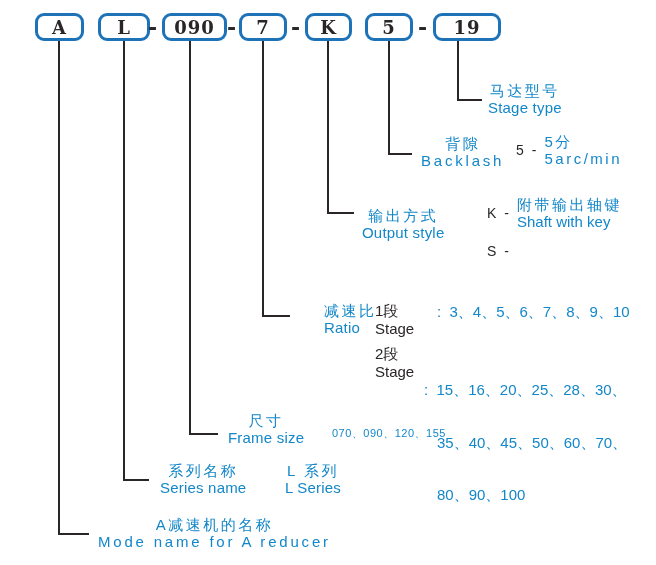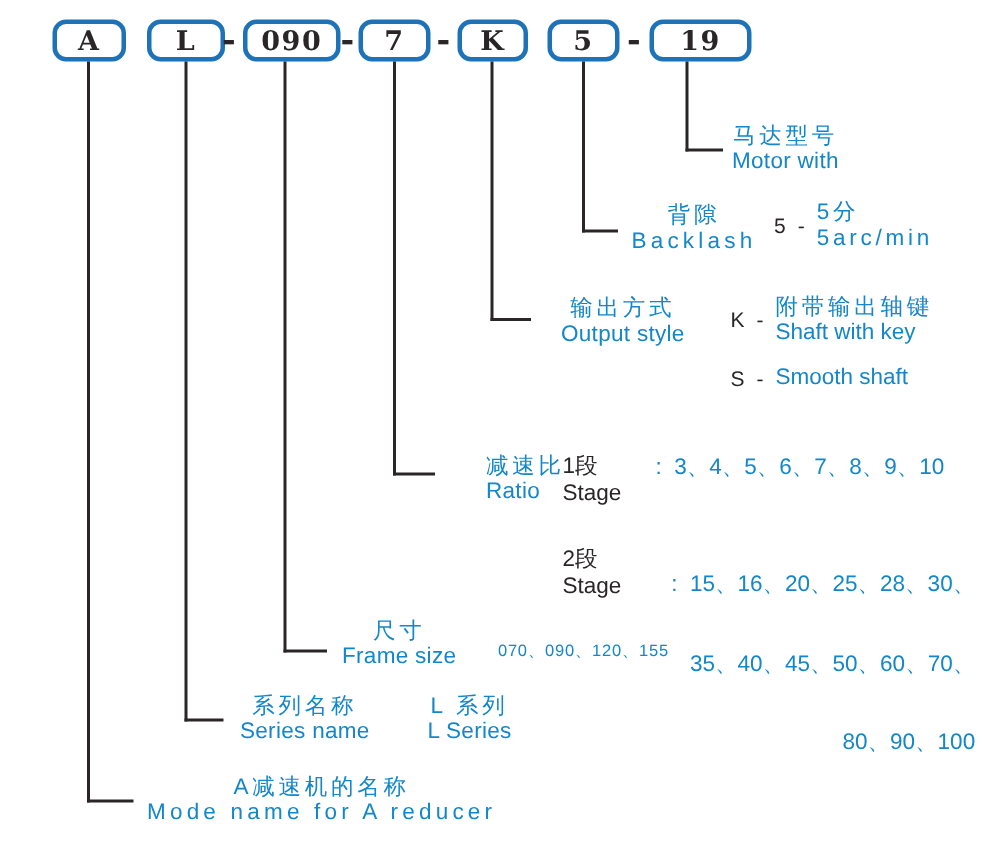--- a/index.html
+++ b/index.html
@@ -114,70 +114,69 @@
   <div class="connector" style="left:58px;  top:41px; width:29px; height:492px;"></div>
   <div class="connector" style="left:123px; top:41px; width:24px; height:438px;"></div>
   <div class="connector" style="left:189px; top:41px; width:27px; height:392px;"></div>
   <div class="connector" style="left:262px; top:41px; width:26px; height:274px;"></div>
   <div class="connector" style="left:327px; top:41px; width:25px; height:171px;"></div>
   <div class="connector" style="left:388px; top:41px; width:22px; height:112px;"></div>
   <div class="connector" style="left:457px; top:41px; width:23px; height:58px;"></div>
 
   <div class="label" style="left:488px; top:82px;">
     <div class="zh">马达型号</div>
-    <div class="en">Motor with</div>
+    <div class="en">Stage type</div>
   </div>
 
   <div class="label" style="left:421px; top:135px;">
     <div class="zh">背隙</div>
     <div class="en spaced">Backlash</div>
   </div>
   <div class="opt" style="left:516px; top:133px;">
     <span class="code">5</span>
     <span class="code">-</span>
     <div class="otext">
       <div class="zh">5分</div>
       <div class="en spaced">5arc/min</div>
     </div>
   </div>
 
-  <div class="label" style="left:362px; top:197px;margin-left:12px;">
+  <div class="label" style="left:362px; top:207px;">
     <div class="zh">输出方式</div>
     <div class="en">Output style</div>
   </div>
   <div class="opt" style="left:487px; top:196px;">
     <span class="code">K</span>
     <span class="code">-</span>
     <div class="otext">
       <div class="zh">附带输出轴键</div>
       <div class="en">Shaft with key</div>
     </div>
   </div>
   <div class="opt" style="left:487px; top:243px;">
     <span class="code">S</span>
     <span class="code">-</span>
     <div class="otext">
-      <div class="en">Smooth shaft</div>
     </div>
   </div>
 
   <div class="label" style="left:300px; top:302px;margin-left:24px;">
     <div class="zh">减速比</div>
     <div class="en">Ratio</div>
   </div>
   <div class="stage-label" style="left:375px; top:302px;">
     <div>1段</div>
     <div>Stage</div>
   </div>
   <div class="stage-values" style="left:437px; top:303px;">:  3、4、5、6、7、8、9、10</div>
-  <div class="stage-label" style="left:375px; top:364px;">
+  <div class="stage-label" style="left:375px; top:345px;">
     <div>2段</div>
     <div>Stage</div>
   </div>
-  <div class="stage-values" style="left:447px; top:346px;text-align:right;">
+  <div class="stage-values" style="left:424px; top:346px;">
     <div>:  15、16、20、25、28、30、</div>
     <div class="indent">35、40、45、50、60、70、</div>
     <div class="indent">80、90、100</div>
   </div>
 
   <div class="label" style="left:228px; top:412px;">
     <div class="zh">尺寸</div>
     <div class="en">Frame size</div>
   </div>
   <div class="value-line" style="left:332px; top:426px;">070、090、120、155</div>

